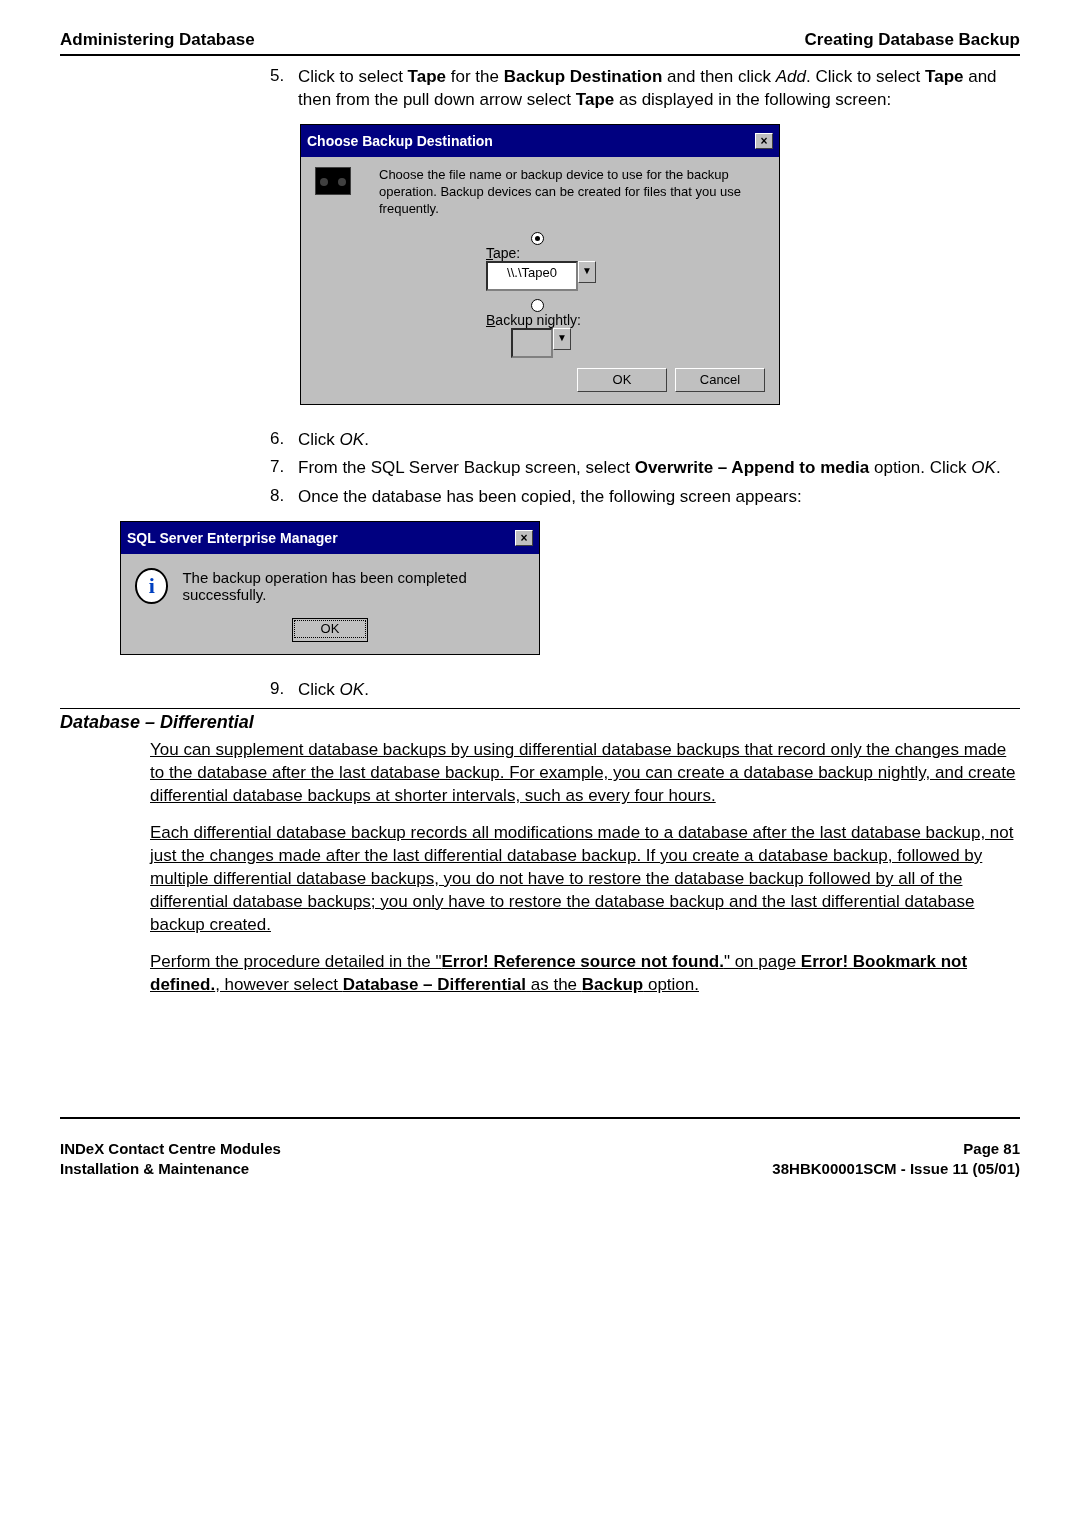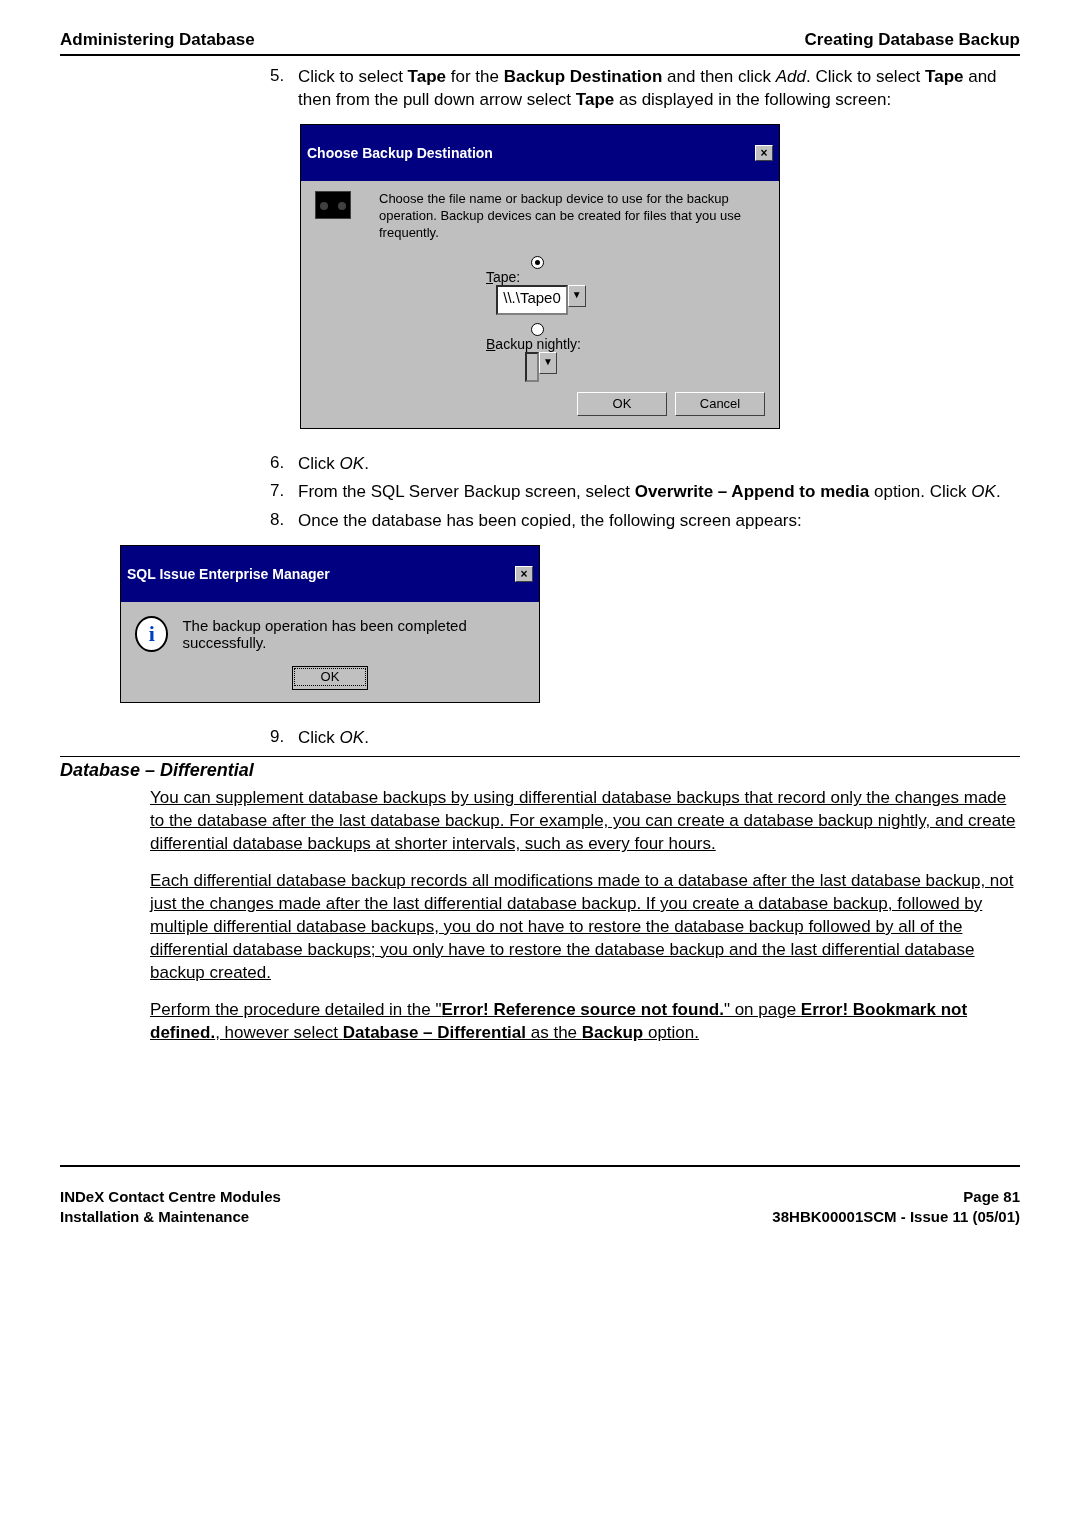--- a/index.html
+++ b/index.html
@@ -4,36 +4,36 @@
 <style>
   * { box-sizing: border-box; margin: 0; padding: 0; }
   body { font-family: Arial, Helvetica, sans-serif; font-size: 17px; color: #000; background: #fff; width: 1080px; }
   .page { padding: 30px 60px 20px 60px; }
   .topbar { display: flex; justify-content: space-between; font-weight: bold; border-bottom: 2px solid #000; padding-bottom: 4px; margin-bottom: 10px; }
   .content { margin-left: 210px; }
   .ol-item { display: flex; margin-bottom: 6px; }
   .ol-num { width: 28px; flex-shrink: 0; }
   .ol-text { flex: 1; line-height: 1.35; }
   .dlg { width: 480px; margin: 12px auto 24px auto; border: 1px solid #000; background: #bfbfbf; font-family: 'MS Sans Serif', Tahoma, sans-serif; font-size: 14px; }
-  .dlg-title { background: #000080; color: #fff; font-weight: bold; padding: 20px 6px; display: flex; justify-content: space-between; align-items: center; }
+  .dlg-title { background: #000080; color: #fff; font-weight: bold; padding: 8px 6px; display: flex; justify-content: space-between; align-items: center; }
   .close-btn { width: 18px; height: 16px; background: #c0c0c0; border: 1px solid #fff; border-right-color: #404040; border-bottom-color: #404040; color: #000; text-align: center; line-height: 14px; font-weight: bold; font-size: 12px; }
   .dlg-body { padding: 10px 14px 12px 14px; }
   .dlg-row1 { display: flex; gap: 28px; margin-bottom: 14px; }
   .dlg-icon { width: 36px; height: 28px; background: #000; border: 1px solid #404040; position: relative; }
   .dlg-icon::after { content: ""; position: absolute; left: 4px; top: 10px; width: 8px; height: 8px; border-radius: 50%; background: #404040; }
   .dlg-icon::before { content: ""; position: absolute; right: 4px; top: 10px; width: 8px; height: 8px; border-radius: 50%; background: #404040; }
   .dlg-txt { flex: 1; line-height: 1.3; font-size: 13px; }
   .dlg-opts { margin-left: 2px; }
   .opt-row { display: flex; align-items: center; margin-bottom: 8px; flex-direction: column; }
   .radio { width: 13px; height: 13px; border: 1px solid #000; border-radius: 50%; background: #fff; margin-right: 8px; display: inline-flex; align-items: center; justify-content: center; }
   .radio.selected::after { content: ""; width: 5px; height: 5px; background: #000; border-radius: 50%; }
   .opt-label { width: 110px; }
   .underline { text-decoration: underline; }
   .combo { flex: 1; display: flex; }
-  .combo-input { flex: 1; background: #fff; border: 2px inset #808080; padding: 2px 5px; font-size: 15px; height: 30px; }
+  .combo-input { flex: 1; background: #fff; border: 2px inset #808080; padding: 2px 19px; font-size: 13px; height: 30px; }
   .combo-input.disabled { background: #c0c0c0; }
   .combo-btn { width: 18px; height: 22px; background: #c0c0c0; border: 1px solid #fff; border-right-color: #404040; border-bottom-color: #404040; text-align: center; font-size: 10px; line-height: 18px; }
   .dlg-btns { display: flex; justify-content: flex-end; gap: 8px; margin-top: 10px; }
   .win-btn { width: 90px; height: 24px; background: #c0c0c0; border: 1px solid #fff; border-right-color: #404040; border-bottom-color: #404040; font-size: 13px; text-align: center; line-height: 22px; }
   .dlg2 { width: 420px; margin: 12px auto 24px 60px; }
   .dlg2-body { padding: 14px 14px; display: flex; align-items: center; gap: 14px; }
   .info-icon { width: 36px; height: 36px; border: 2px solid #000; border-radius: 50%; background: #fff; display: flex; align-items: center; justify-content: center; font-family: Georgia, serif; font-weight: bold; font-size: 22px; color: #0040c0; }
   .dlg2-btns { text-align: center; padding-bottom: 12px; }
   .ok-dotted { width: 76px; height: 24px; background: #c0c0c0; border: 1px solid #000; font-size: 13px; text-align: center; line-height: 20px; display: inline-block; }
   .ok-dotted-inner { border: 1px dotted #000; margin: 1px; height: 18px; line-height: 16px; }
@@ -110,21 +110,21 @@
       </div>
     </div>
     <div class="ol-item">
       <div class="ol-num">8.</div>
       <div class="ol-text">Once the database has been copied, the following screen appears:</div>
     </div>
   </div>
 
   <div class="dlg dlg2">
     <div class="dlg-title">
-      <span>SQL Issue Enterprise Manager</span>
+      <span>SQL Server Enterprise Manager</span>
       <span class="close-btn">×</span>
     </div>
     <div class="dlg2-body">
       <div class="info-icon">i</div>
       <div style="font-size:15px;">The backup operation has been completed successfully.</div>
     </div>
     <div class="dlg2-btns">
       <div class="ok-dotted">
         <div class="ok-dotted-inner">OK</div>
       </div>

